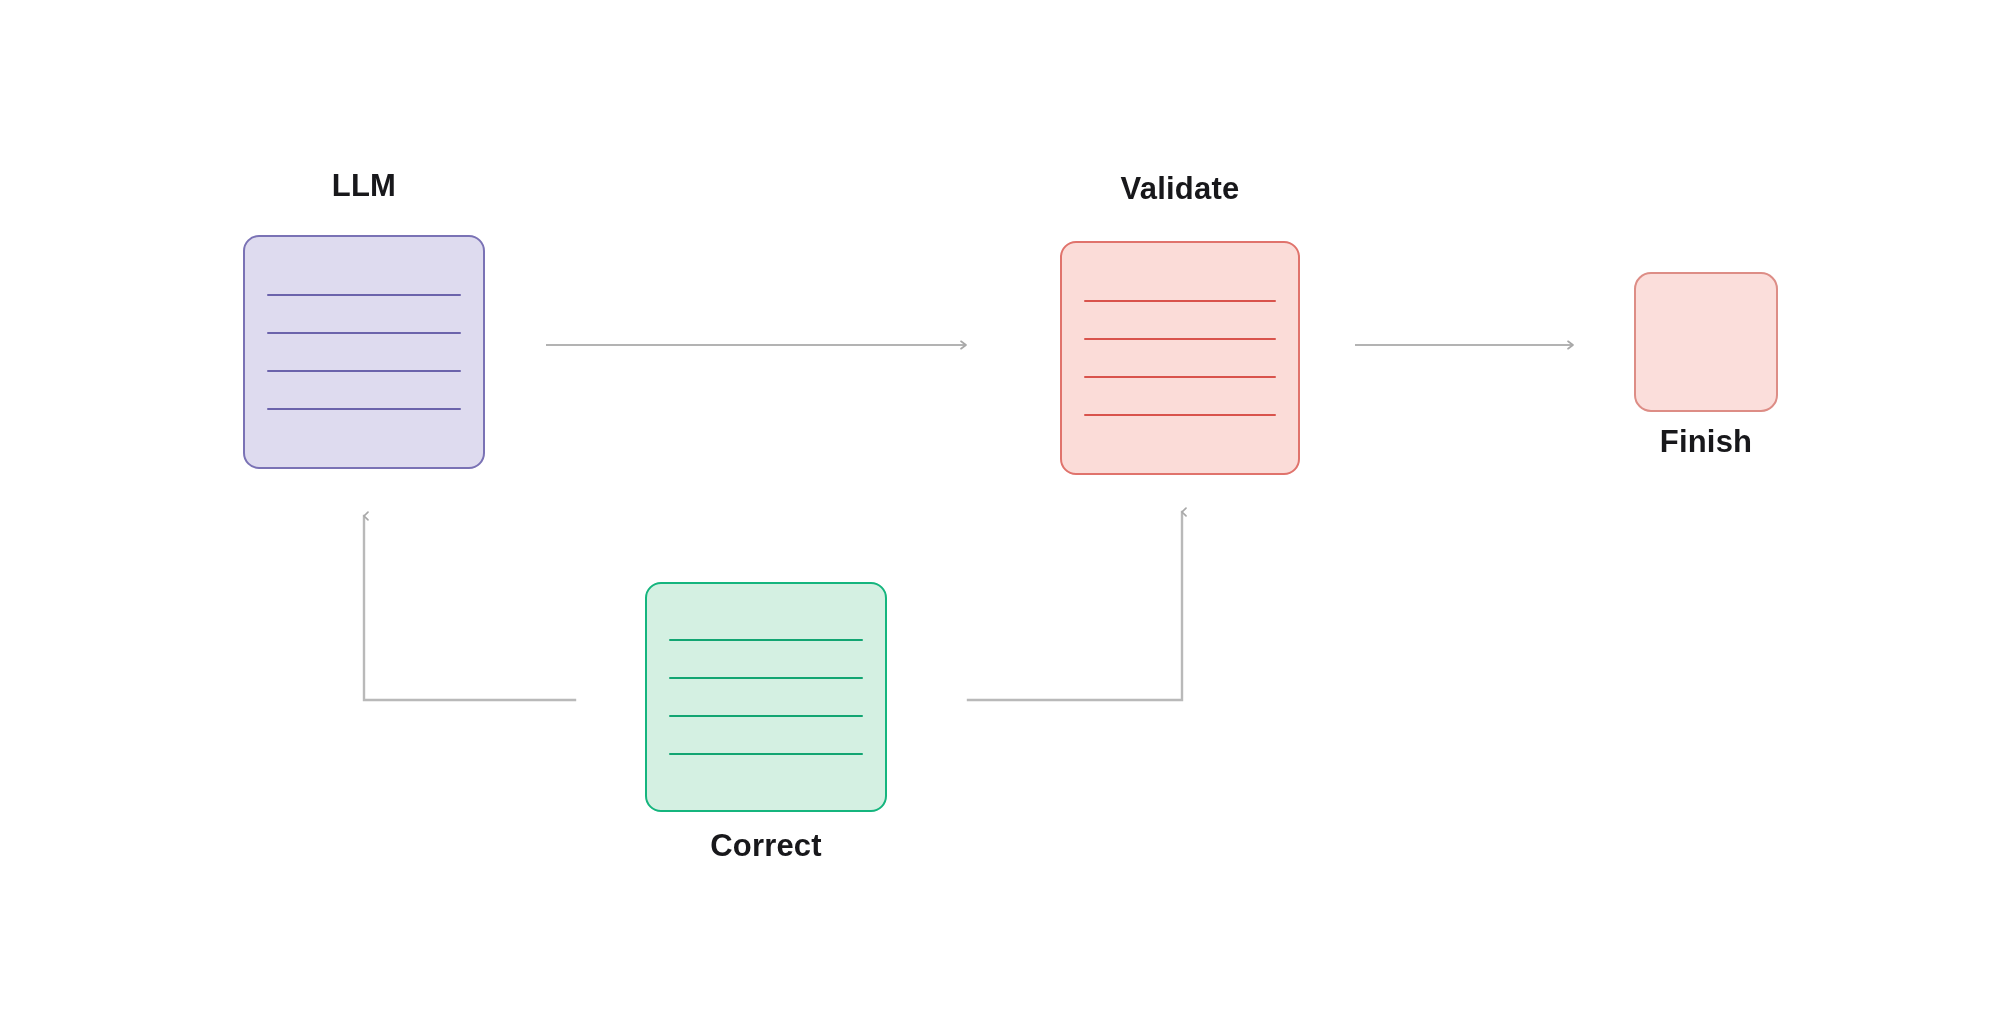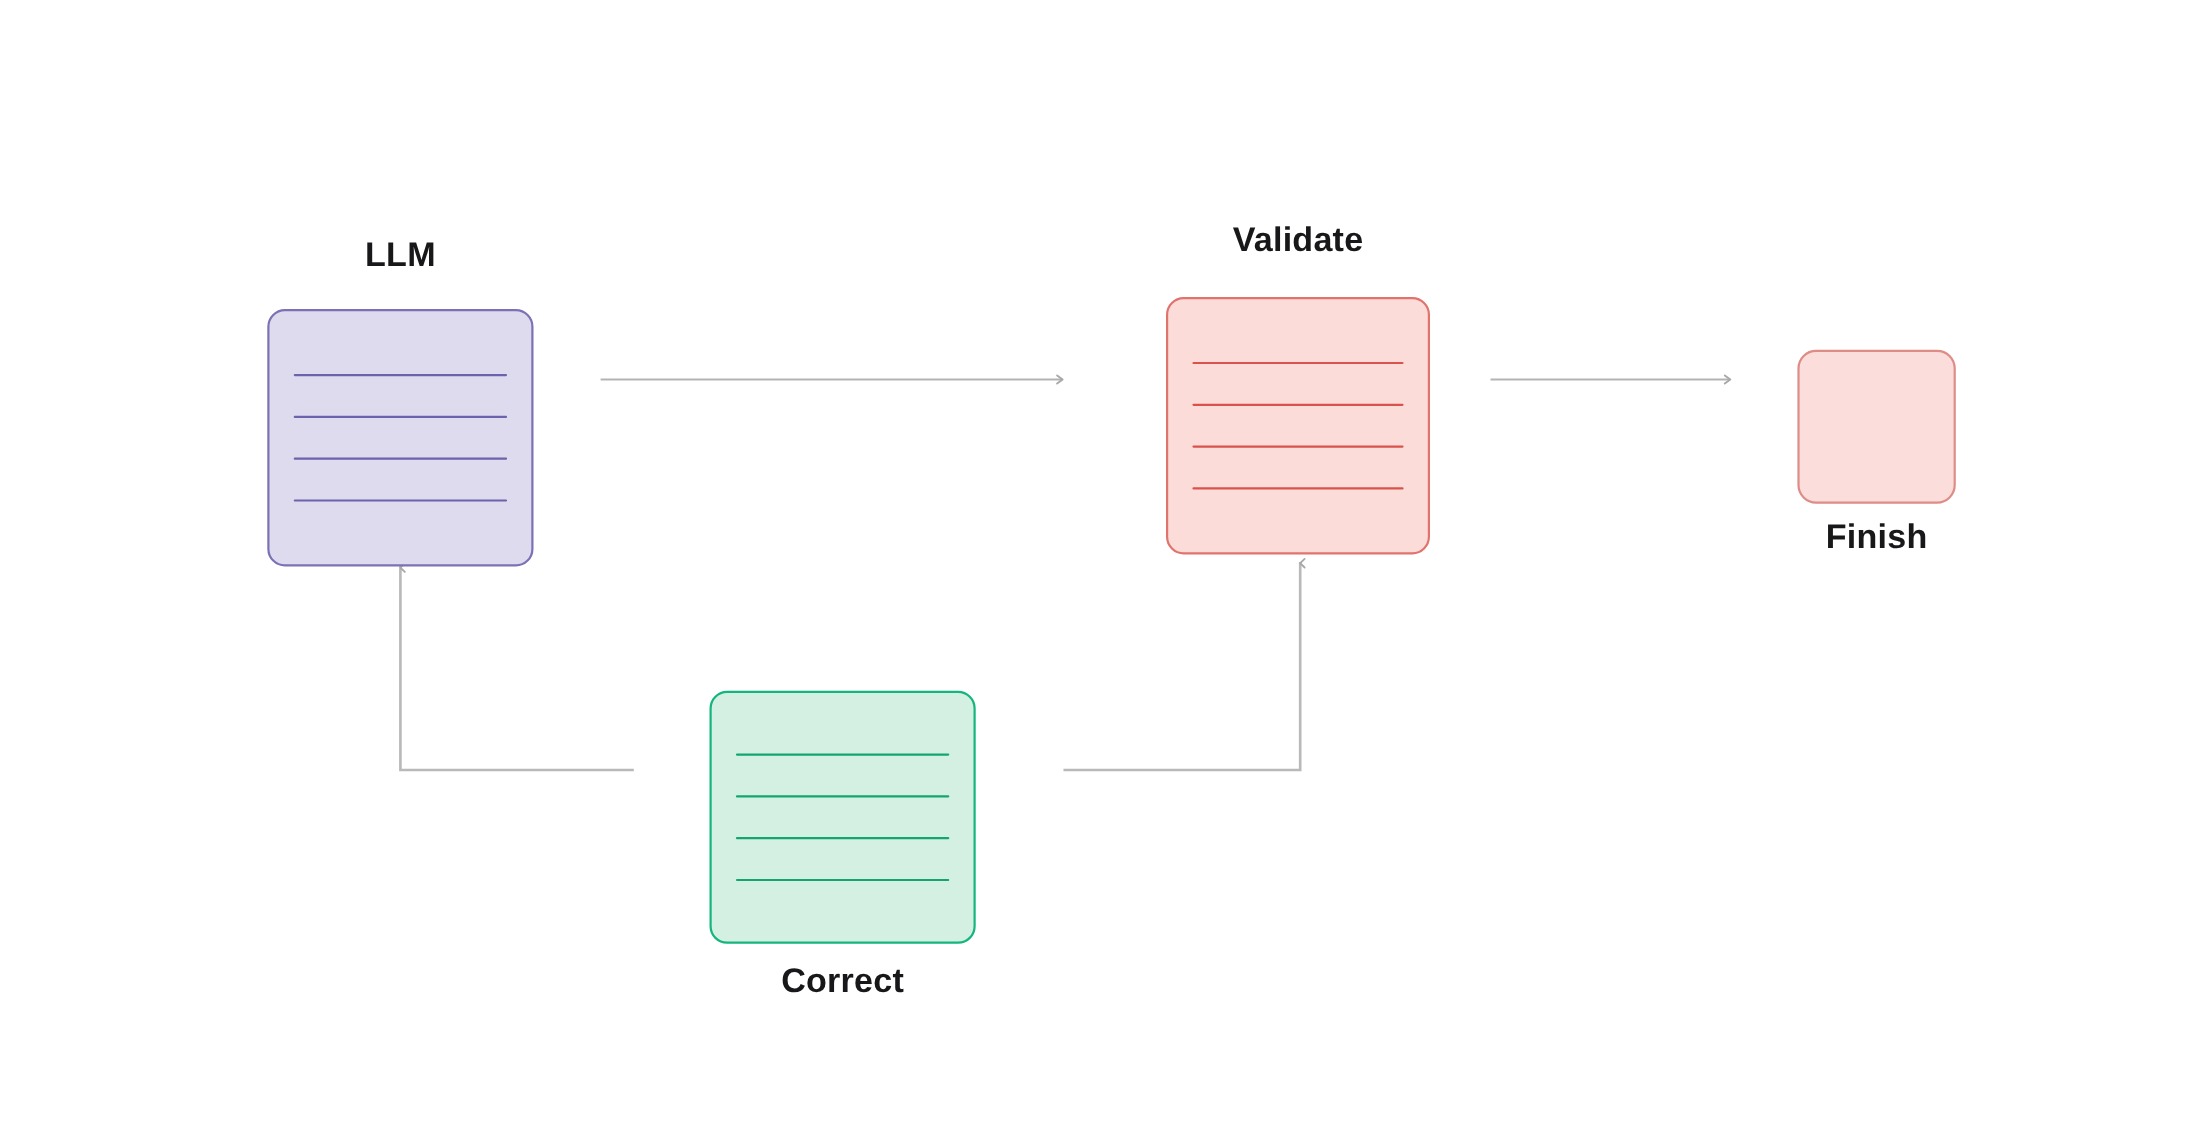--- a/index.html
+++ b/index.html
@@ -25,21 +25,20 @@
     left: 0;
     top: 0;
     width: 2000px;
     height: 1033px;
     pointer-events: none;
   }
 
   .node {
     position: absolute;
     box-sizing: border-box;
-    margin-top: 46px;
   }
   .node-box {
     position: absolute;
     left: 0;
     top: 0;
     width: 100%;
     box-sizing: border-box;
     border-style: solid;
     border-width: 2px;
     border-radius: 16px;
@@ -78,21 +77,21 @@
   #node-llm { left: 243px; top: 235px; width: 242px; height: 234px; }
   #node-llm .node-box {
     height: 234px;
     background: #dedbef;
     border-color: #7a72b5;
   }
   #node-llm .node-line { background: #6b63ab; }
   #node-llm .node-label { top: -67px; }
 
   
-  #node-validate { left: 1060px; top: 224px; width: 240px; height: 281px; }
+  #node-validate { left: 1060px; top: 241px; width: 240px; height: 281px; }
   #node-validate .node-box {
     height: 234px;
     background: #fbdcd8;
     border-color: #e0736c;
   }
   #node-validate .node-line { background: #d9534c; }
   #node-validate .node-label { top: -70px; }
 
   
   #node-correct { left: 645px; top: 582px; width: 242px; height: 278px; }

